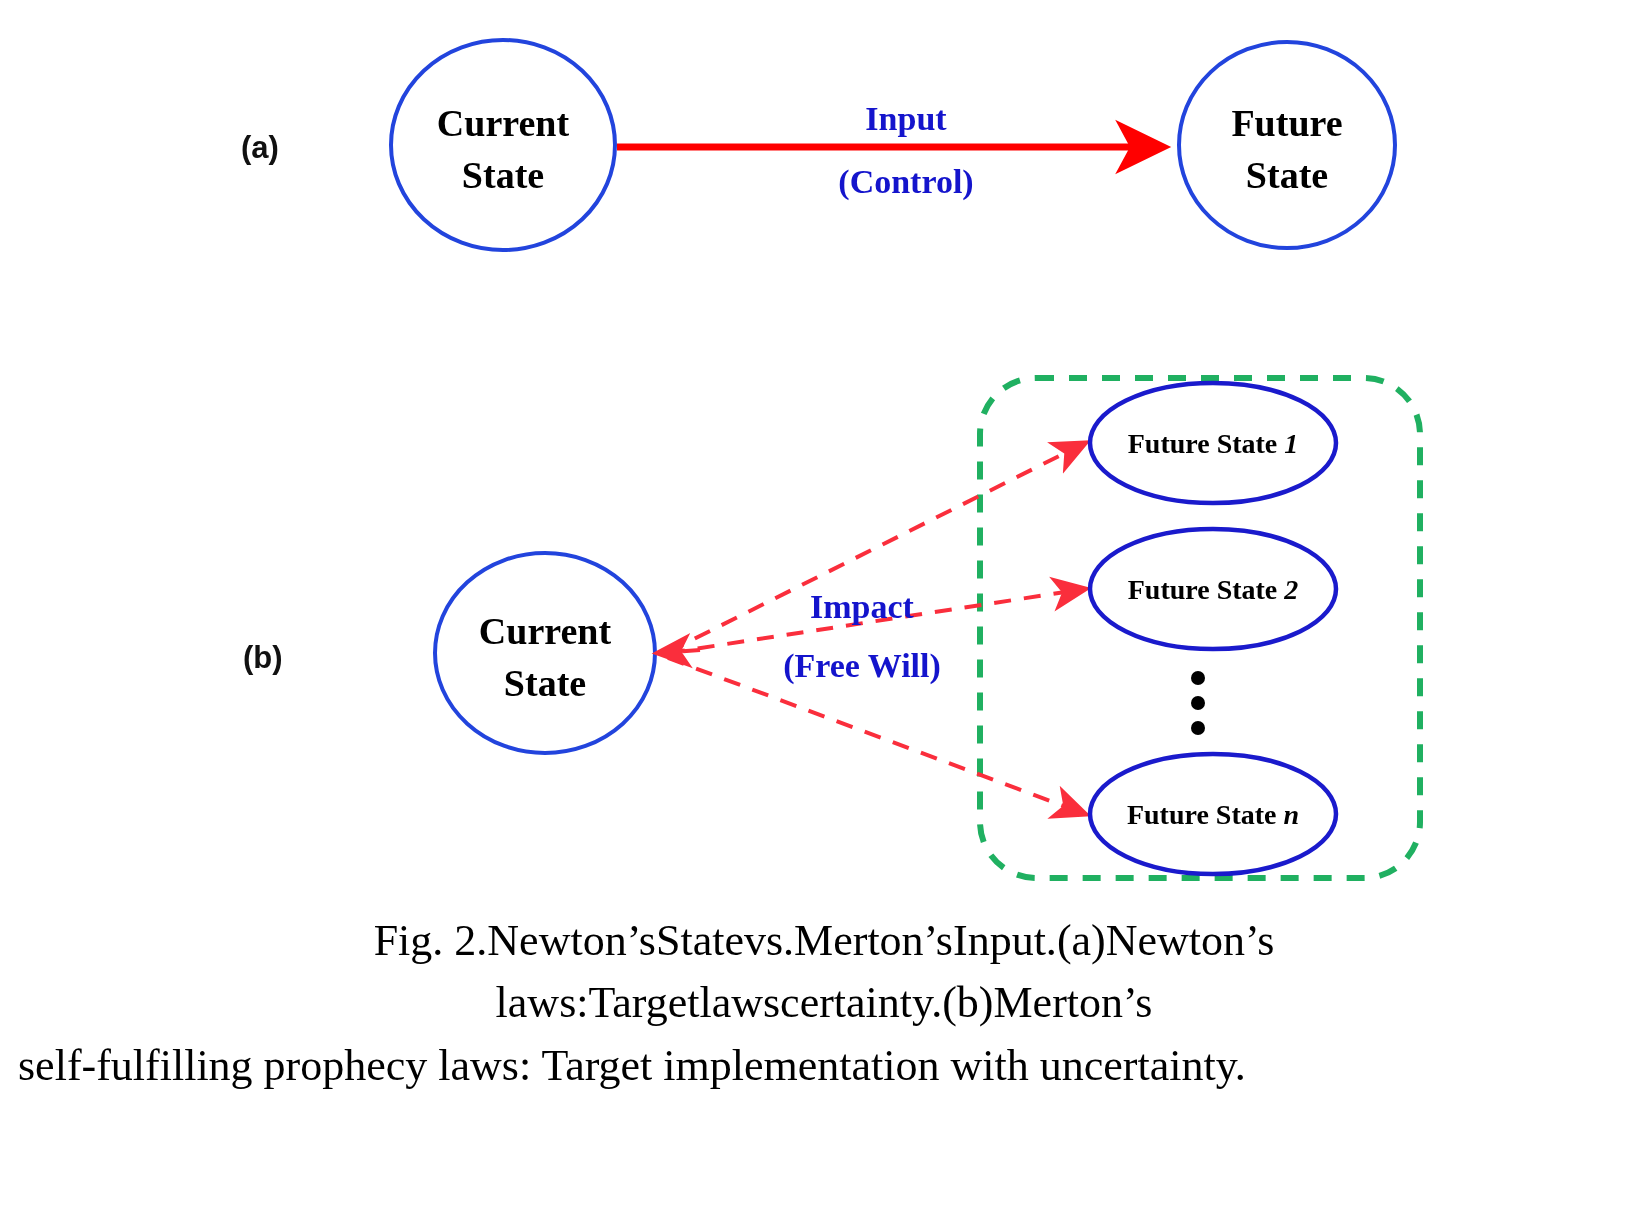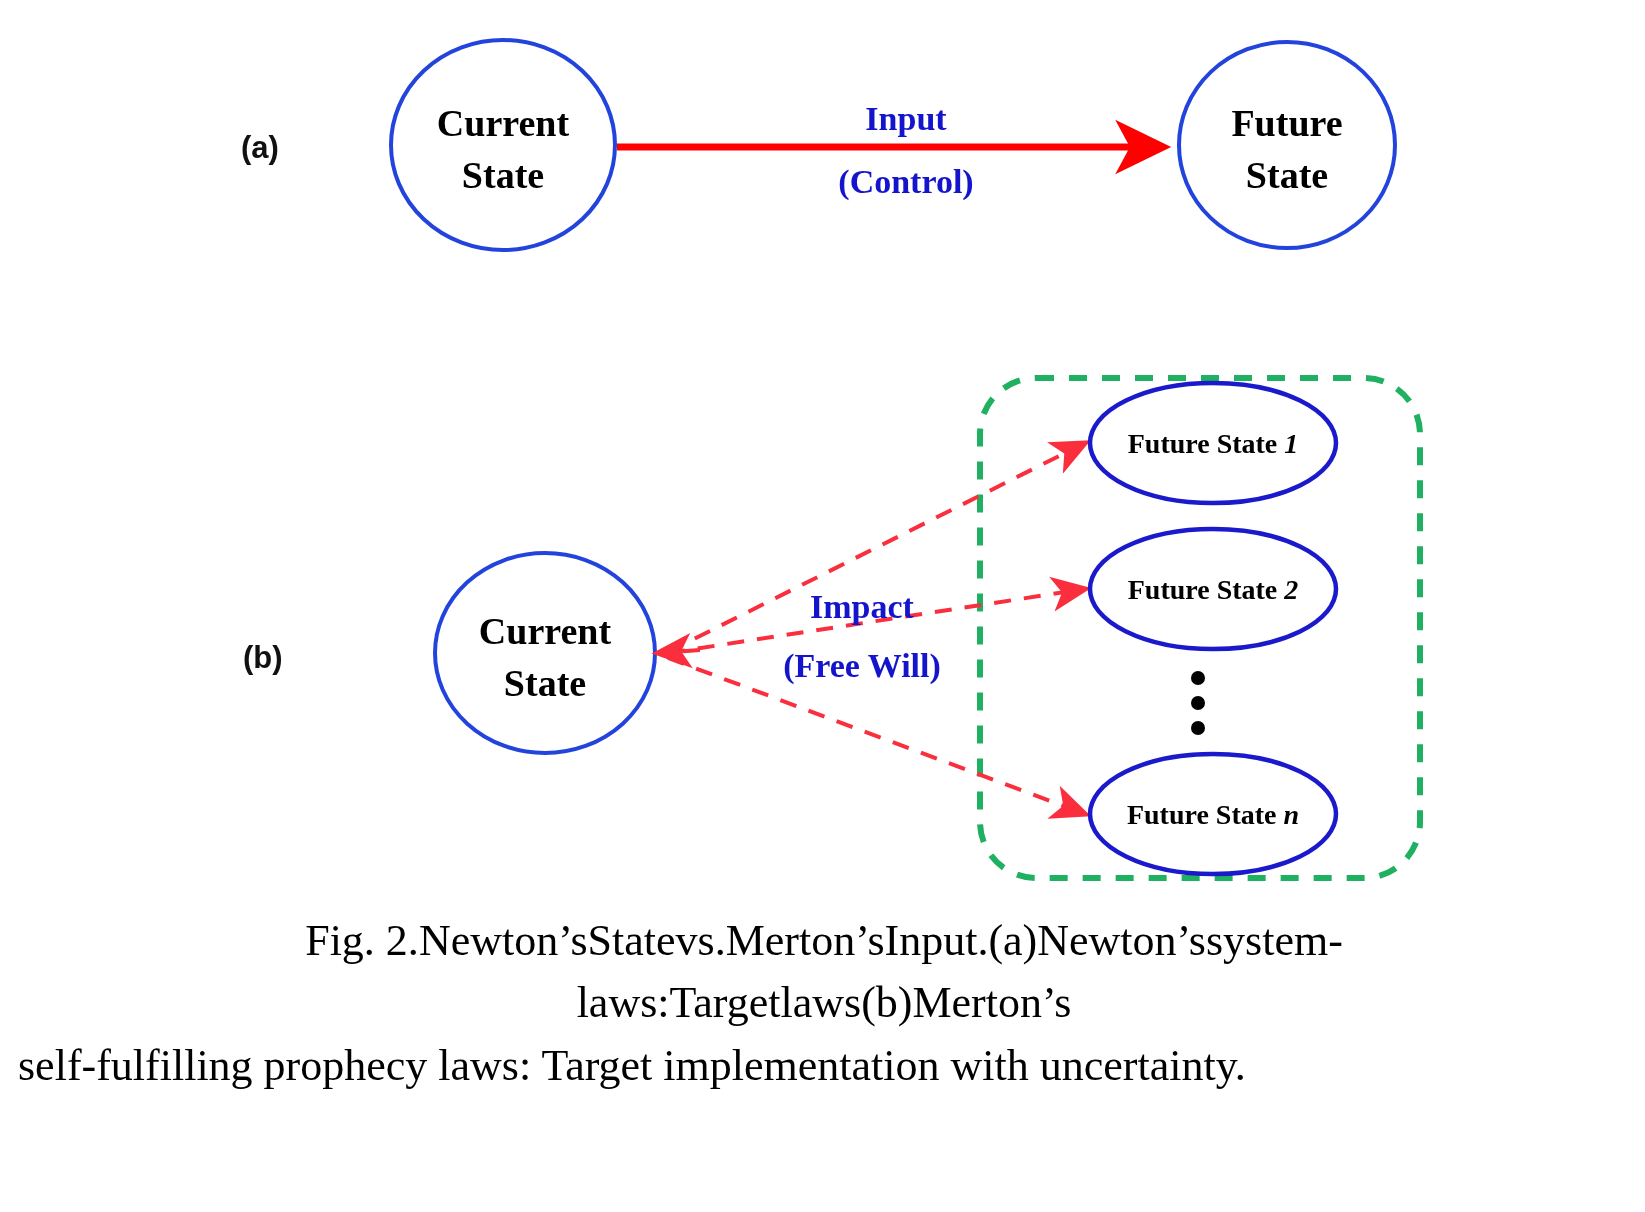--- a/index.html
+++ b/index.html
@@ -181,25 +181,25 @@
   <div id="caption">
     <span class="capline just">
       <span>Fig. 2.</span>
       <span>Newton’s</span>
       <span>State</span>
       <span>vs.</span>
       <span>Merton’s</span>
       <span>Input.</span>
       <span>(a)</span>
       <span>Newton’s</span>
-      <span>system-</span>
     </span>
     <span class="capline just">
       <span>laws:</span>
       <span>Target</span>
       <span>laws</span>
+      <span>certainty.</span>
       <span>(b)</span>
       <span>Merton’s</span>
     </span>
     <span class="capline">self-fulfilling prophecy laws: Target implementation with uncertainty.</span>
   </div>
 
 </div>
 
 </body></html>

